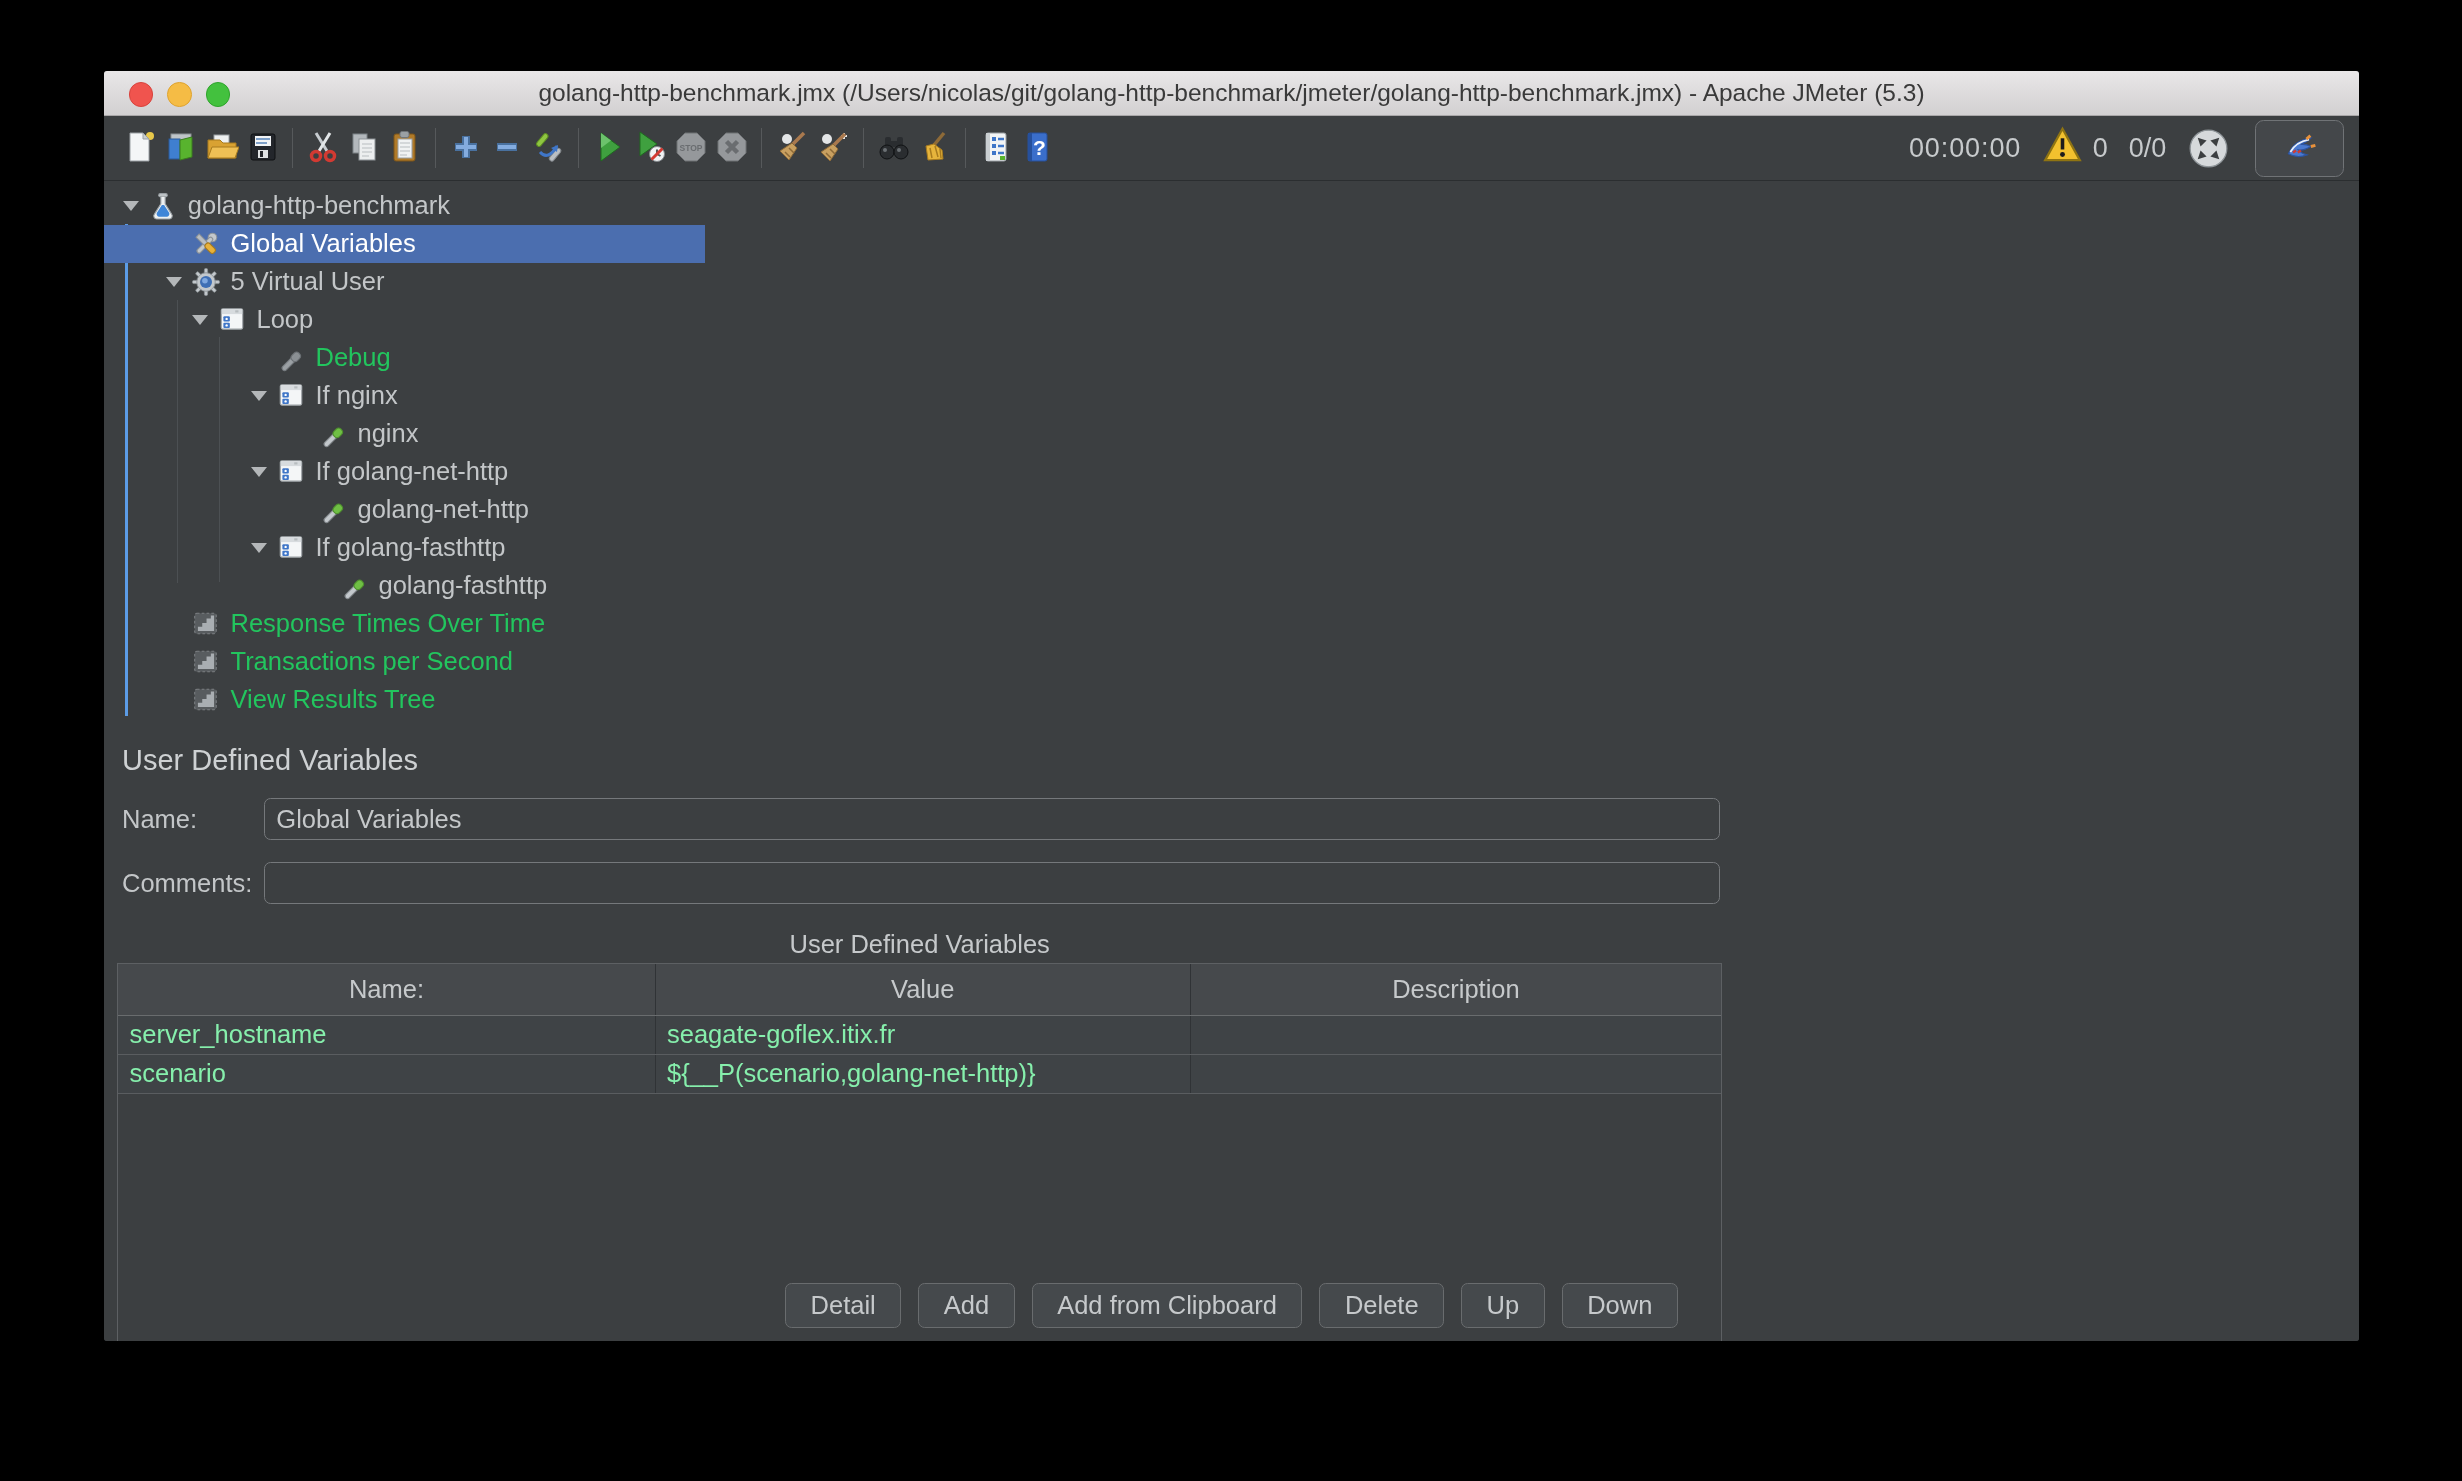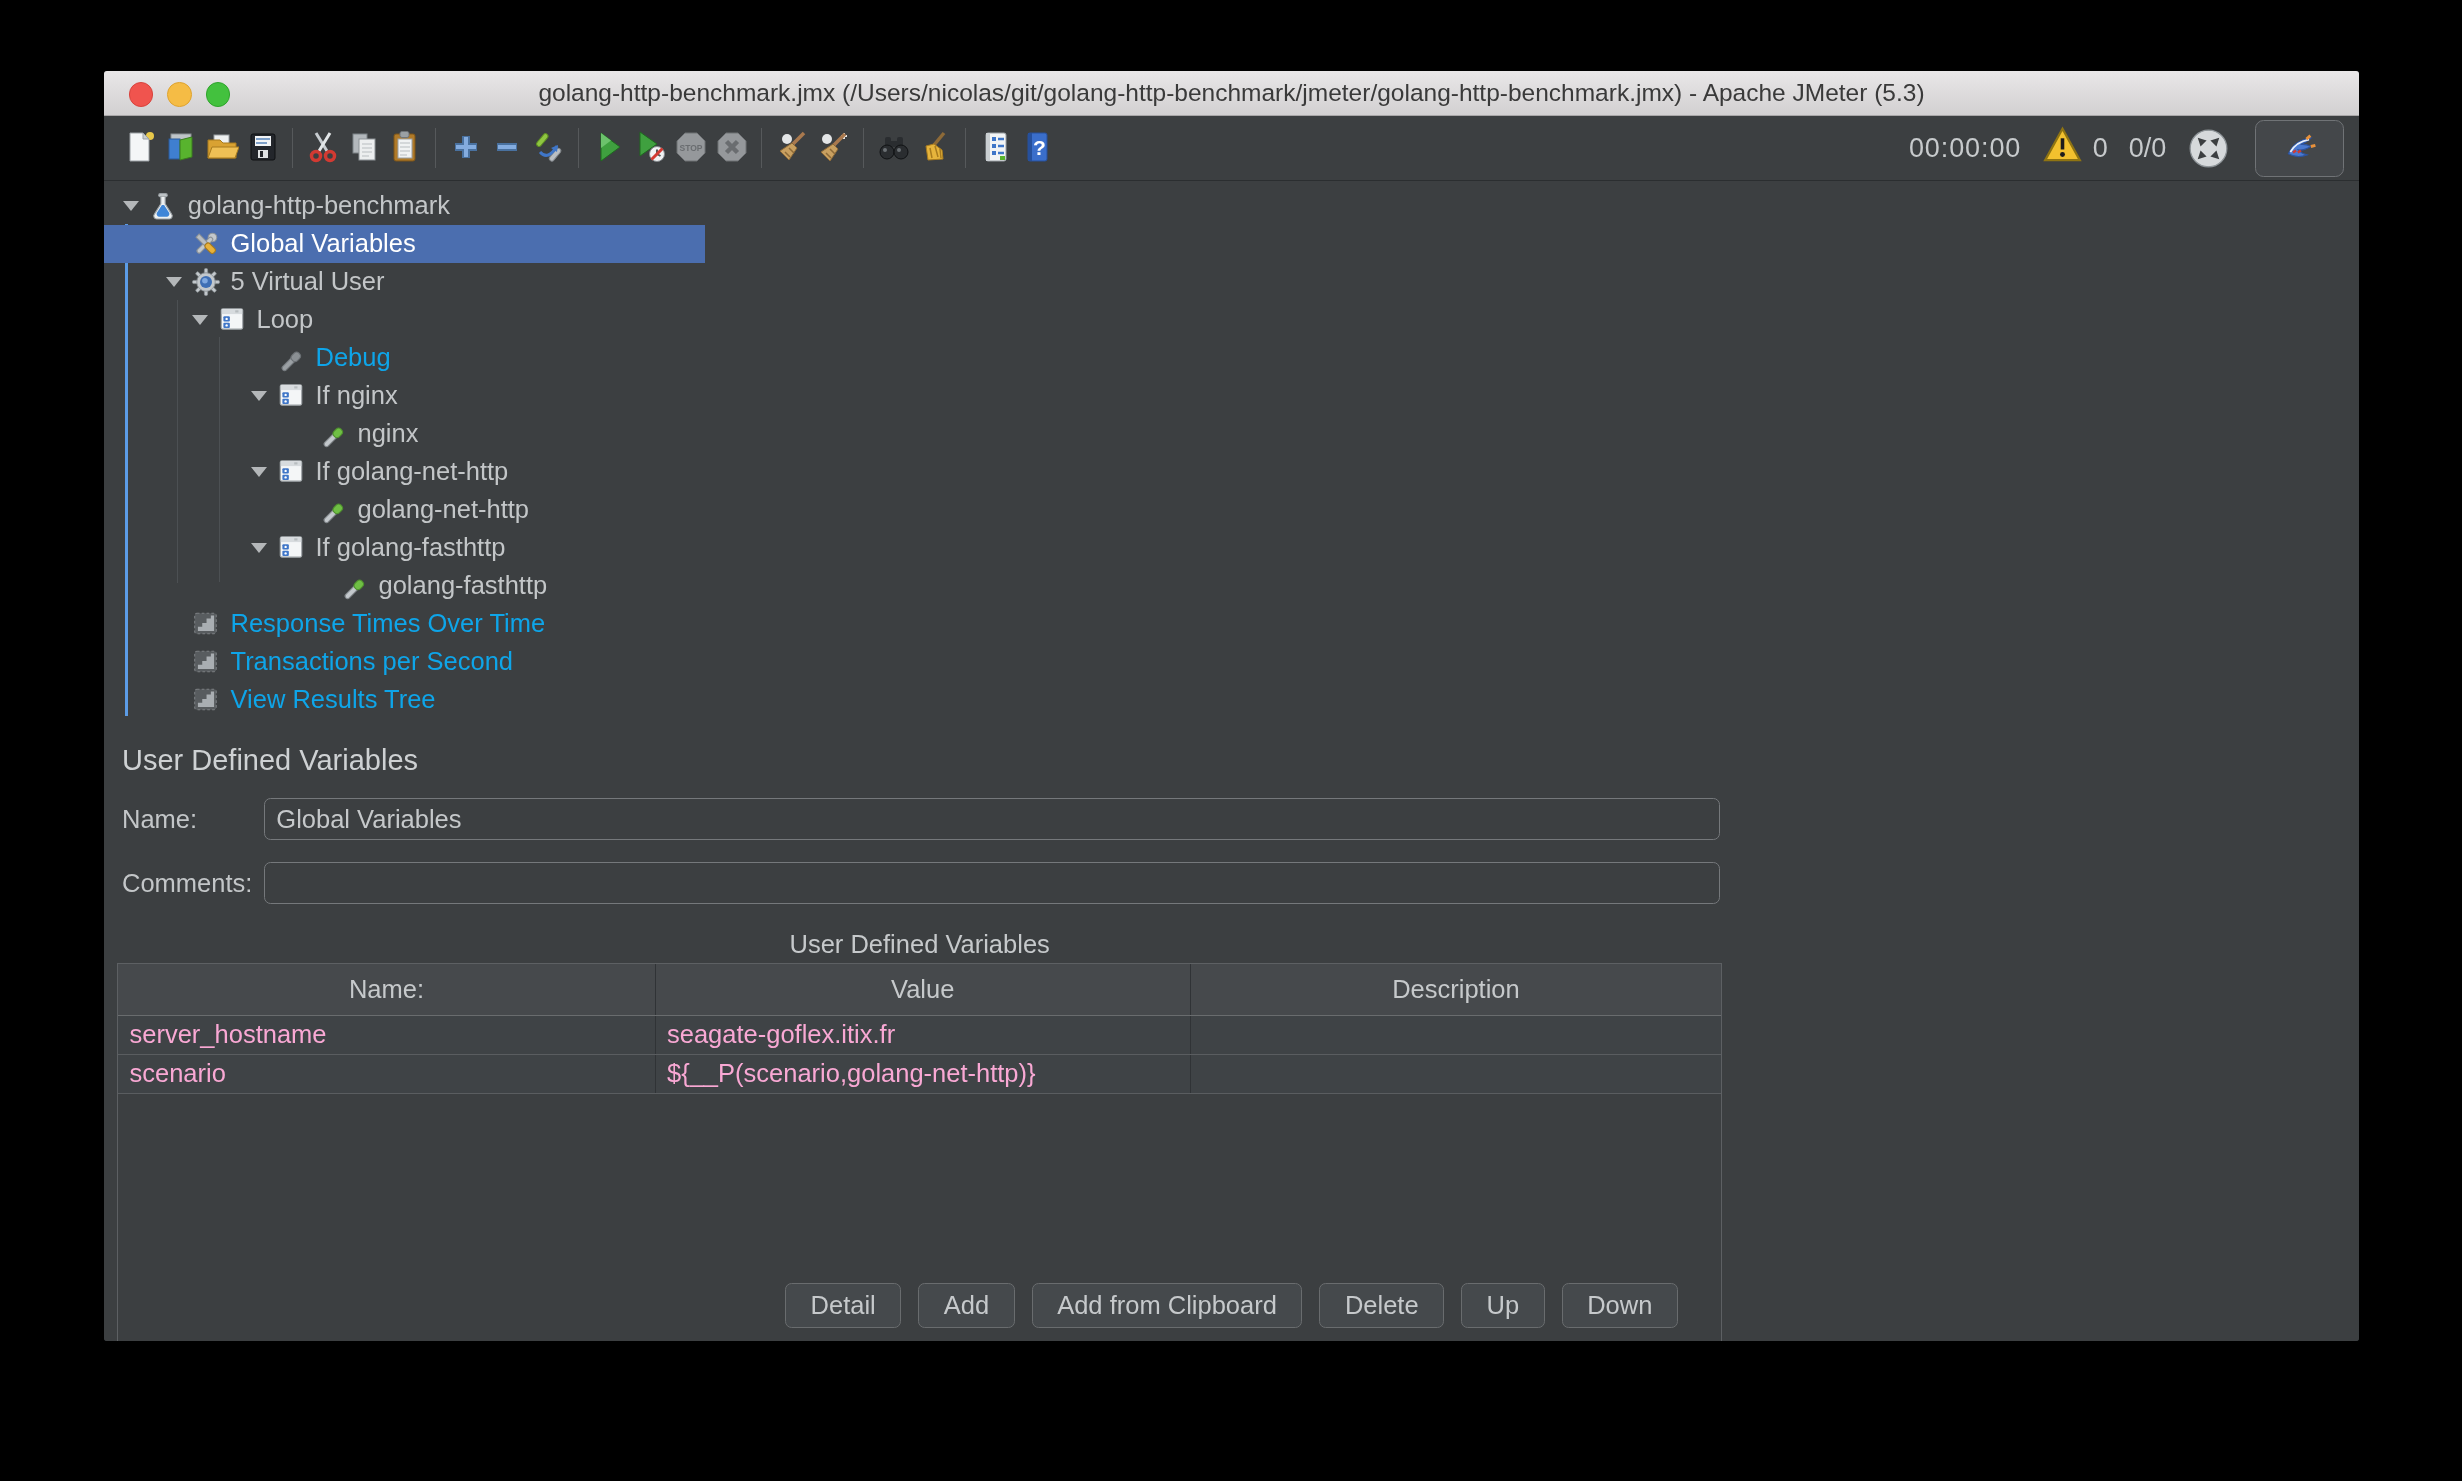--- a/index.html
+++ b/index.html
@@ -31,42 +31,42 @@
   .logobtn{width:87px;height:55px;border:1.9px solid #707376;border-radius:8.5px;background:#44474a;
            display:flex;align-items:center;justify-content:center;margin-left:3.8px;}
   .logobtn svg{width:40px;height:40px;}
   
   .content{display:flex;height:1160px;flex-direction:column;}
   .sidebar{position:relative;width:601px;flex:none;background:#3c3f41;padding-top:5.7px;box-sizing:border-box;overflow:hidden;}
   .treeline-blue{position:absolute;left:21px;top:43px;width:2.8px;height:492px;background:#5c9ce6;}
   .guide{position:absolute;width:0.9px;background:#4c5053;}
   .tree-row{position:relative;height:38px;display:flex;align-items:center;font-size:25.5px;color:#c3c6c8;white-space:nowrap;}
   .tree-row.selected{background:#4b6eaf;color:#ffffff;}
-  .tree-row.disabled{color:#0ea5e9;}
+  .tree-row.disabled{color:#22c55e;}
   .tri{width:32px;flex:none;display:flex;justify-content:center;}
   .tri .tshape{width:0;height:0;border-left:8.5px solid transparent;border-right:8.5px solid transparent;border-top:10.4px solid #b4b7b9;}
   .ticon{width:32px;height:28px;flex:none;margin-right:8.5px;display:flex;align-items:center;justify-content:center;}
   .ticon svg{width:28px;height:28px;}
   
   .divider{position:relative;width:18px;flex:none;background:#3c3f41;
            border-left:0.9px solid #55585a;border-right:0.9px solid #55585a;}
   .dots{position:absolute;left:50%;top:571px;transform:translateX(-50%);display:flex;flex-direction:column;gap:8.5px;}
   .dots i{width:7.5px;height:7.5px;border-radius:50%;background:#a6aaad;}
   
   .main{position:relative;flex:1;background:#3c3f41;}
   .heading{position:absolute;left:18px;top:25.5px;font-size:29px;color:#ced1d3;}
   .frow-label{position:absolute;left:18px;font-size:25.5px;color:#c3c6c8;line-height:43px;}
   .field{position:absolute;left:160px;width:1431px;height:40px;border:1.9px solid #75787b;border-radius:6.6px;
          background:#3c3f41;color:#c5c8ca;font-size:25.5px;line-height:40px;padding:0 11.3px;}
   .tabletitle{position:absolute;left:13.2px;width:1605px;text-align:center;top:211px;font-size:25.5px;color:#c6c9cb;}
   .scrollpane{position:absolute;left:13.2px;top:244px;width:1605px;height:845px;border:0.9px solid #5d6063;box-sizing:border-box;}
   table.vars{border-collapse:collapse;width:100%;table-layout:fixed;}
   table.vars th{height:49px;background:#46494c;color:#c6c9cb;font-weight:normal;font-size:25.5px;
                 border-right:0.9px solid #303336;border-bottom:0.9px solid #696c6e;}
-  table.vars td{height:38px;background:#3f4346;color:#f9a8d4;font-size:25.5px;padding:0 11.3px;
+  table.vars td{height:38px;background:#3f4346;color:#86efac;font-size:25.5px;padding:0 11.3px;
                 border-right:0.9px solid #303336;border-bottom:0.9px solid #5a5d60;white-space:nowrap;overflow:hidden;}
   table.vars th:last-child,table.vars td:last-child{border-right:none;}
   .btnbar{position:absolute;left:0;right:0;bottom:13.2px;display:flex;justify-content:center;gap:17px;}
   .jbtn{height:45px;padding:0 24.5px;background:#45494c;border:1.9px solid #696c6e;border-radius:6.6px;
         color:#c6c9cb;font-size:25.5px;display:flex;align-items:center;box-sizing:border-box;}
 </style>
 </head>
 <body>
 
 <div class="stage">

